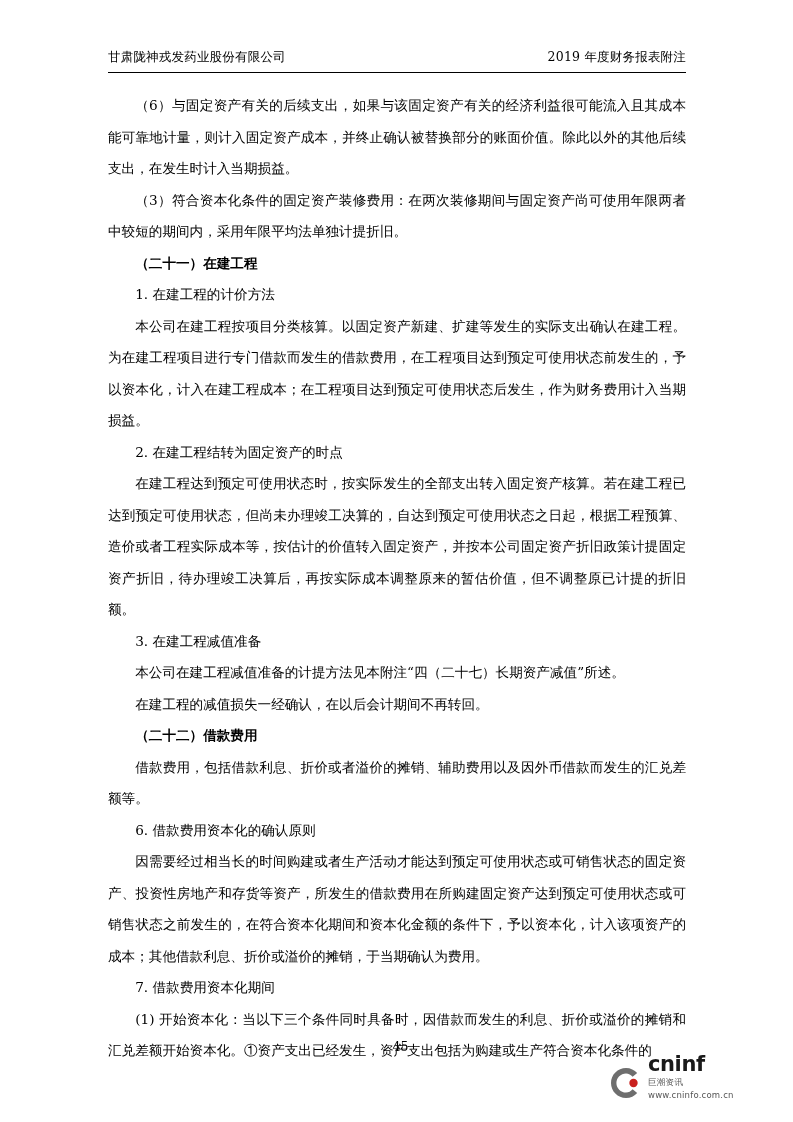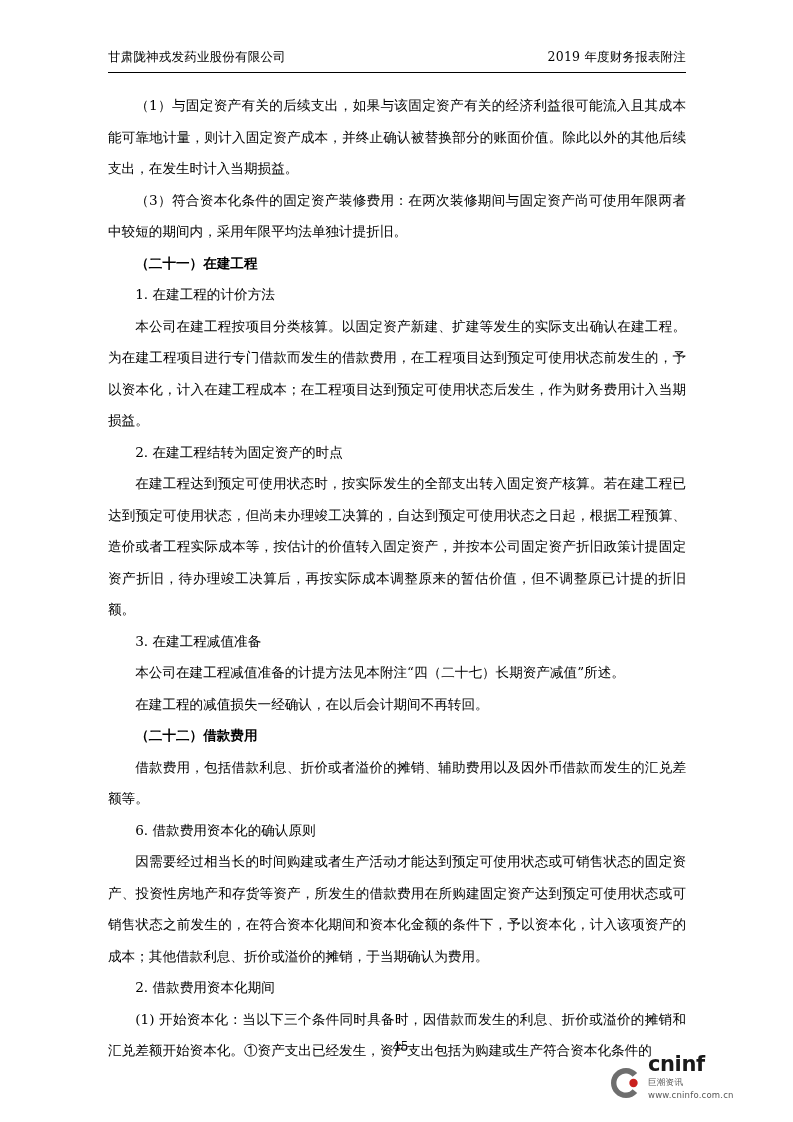--- a/index.html
+++ b/index.html
@@ -121,35 +121,35 @@
 
 <div class="page">
 
   <div class="header">
     <span class="hdr-left">甘肃陇神戎发药业股份有限公司</span>
     <span class="hdr-right">2019 年度财务报表附注</span>
   </div>
   <div class="header-rule"></div>
 
   <div class="content" id="content">
-      <p class="para">（1）与固定资产有关的后续支出，如果与该固定资产有关的经济利益很可能流入且其成本能可靠地计量，则计入固定资产成本，并终止确认被替换部分的账面价值。除此以外的其他后续支出，在发生时计入当期损益。</p>
+      <p class="para">（6）与固定资产有关的后续支出，如果与该固定资产有关的经济利益很可能流入且其成本能可靠地计量，则计入固定资产成本，并终止确认被替换部分的账面价值。除此以外的其他后续支出，在发生时计入当期损益。</p>
       <p class="para">（3）符合资本化条件的固定资产装修费用：在两次装修期间与固定资产尚可使用年限两者中较短的期间内，采用年限平均法单独计提折旧。</p>
       <p class="heading">（二十一）在建工程</p>
       <p class="para">1. 在建工程的计价方法</p>
       <p class="para">本公司在建工程按项目分类核算。以固定资产新建、扩建等发生的实际支出确认在建工程。为在建工程项目进行专门借款而发生的借款费用，在工程项目达到预定可使用状态前发生的，予以资本化，计入在建工程成本；在工程项目达到预定可使用状态后发生，作为财务费用计入当期损益。</p>
       <p class="para">2. 在建工程结转为固定资产的时点</p>
       <p class="para">在建工程达到预定可使用状态时，按实际发生的全部支出转入固定资产核算。若在建工程已达到预定可使用状态，但尚未办理竣工决算的，自达到预定可使用状态之日起，根据工程预算、造价或者工程实际成本等，按估计的价值转入固定资产，并按本公司固定资产折旧政策计提固定资产折旧，待办理竣工决算后，再按实际成本调整原来的暂估价值，但不调整原已计提的折旧额。</p>
       <p class="para">3. 在建工程减值准备</p>
       <p class="para">本公司在建工程减值准备的计提方法见本附注“四（二十七）长期资产减值”所述。</p>
       <p class="para">在建工程的减值损失一经确认，在以后会计期间不再转回。</p>
       <p class="heading">（二十二）借款费用</p>
       <p class="para">借款费用，包括借款利息、折价或者溢价的摊销、辅助费用以及因外币借款而发生的汇兑差额等。</p>
       <p class="para">6. 借款费用资本化的确认原则</p>
       <p class="para">因需要经过相当长的时间购建或者生产活动才能达到预定可使用状态或可销售状态的固定资产、投资性房地产和存货等资产，所发生的借款费用在所购建固定资产达到预定可使用状态或可销售状态之前发生的，在符合资本化期间和资本化金额的条件下，予以资本化，计入该项资产的成本；其他借款利息、折价或溢价的摊销，于当期确认为费用。</p>
-      <p class="para">2. 借款费用资本化期间</p>
+      <p class="para">7. 借款费用资本化期间</p>
       <p class="para">(1) 开始资本化：当以下三个条件同时具备时，因借款而发生的利息、折价或溢价的摊销和汇兑差额开始资本化。①资产支出已经发生，资产支出包括为购建或生产符合资本化条件的</p>
     </div>
 
   <div class="page-number">45</div>
 
   <div class="logo">
     <span class="logo-mark">
       <svg width="34" height="34" viewBox="0 0 34 34" xmlns="http://www.w3.org/2000/svg">
         <rect x="0" y="0" width="34" height="34" rx="4" fill="#ffffff"></rect>
         <path d="M17 2 C8.7 2 2 8.7 2 17 C2 25.3 8.7 32 17 32 C21.5 32 25.5 30 28.2 26.9 L23.6 23.3 C22 25.3 19.6 26.6 17 26.6 C11.7 26.6 7.4 22.3 7.4 17 C7.4 11.7 11.7 7.4 17 7.4 C19.6 7.4 22 8.7 23.6 10.7 L28.2 7.1 C25.5 4 21.5 2 17 2 Z" fill="#6e6e6e"></path>

